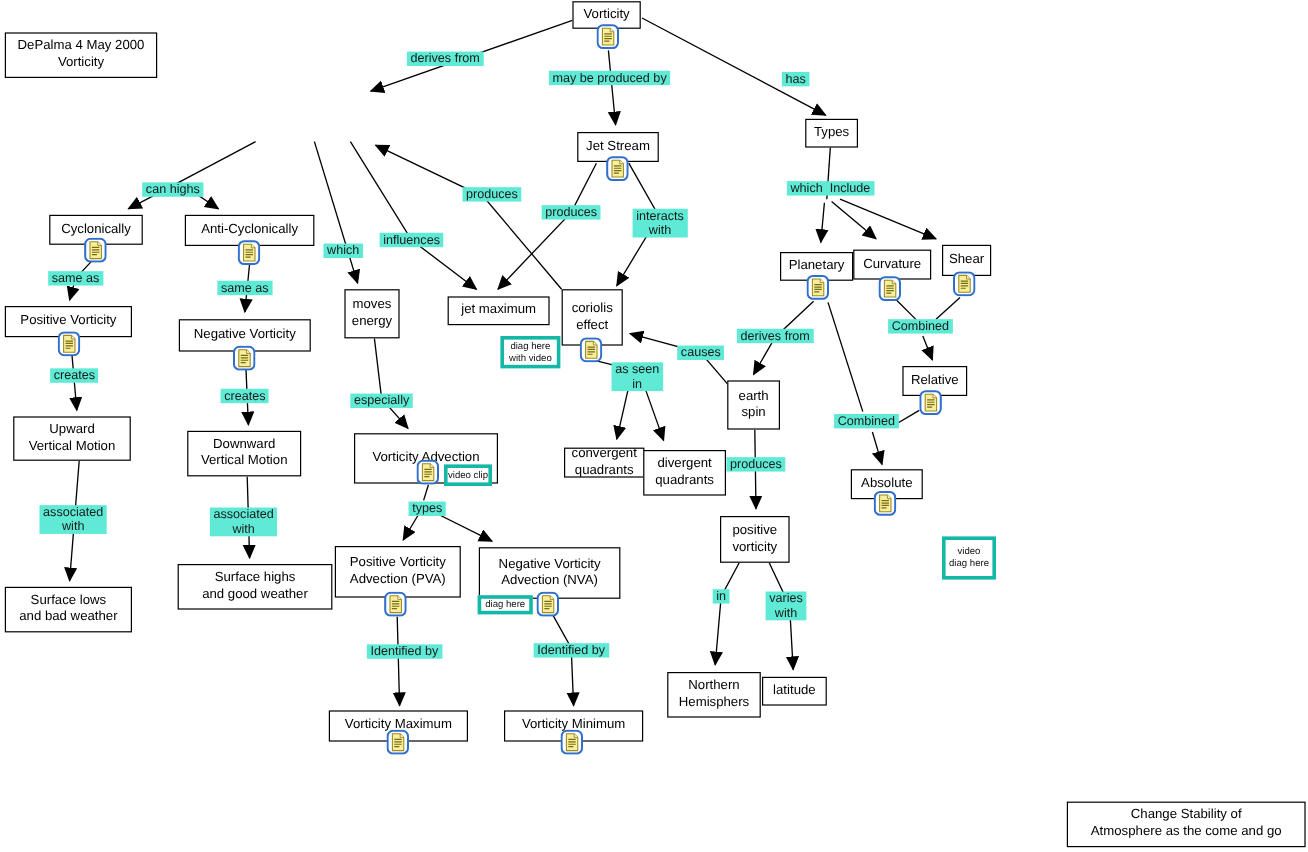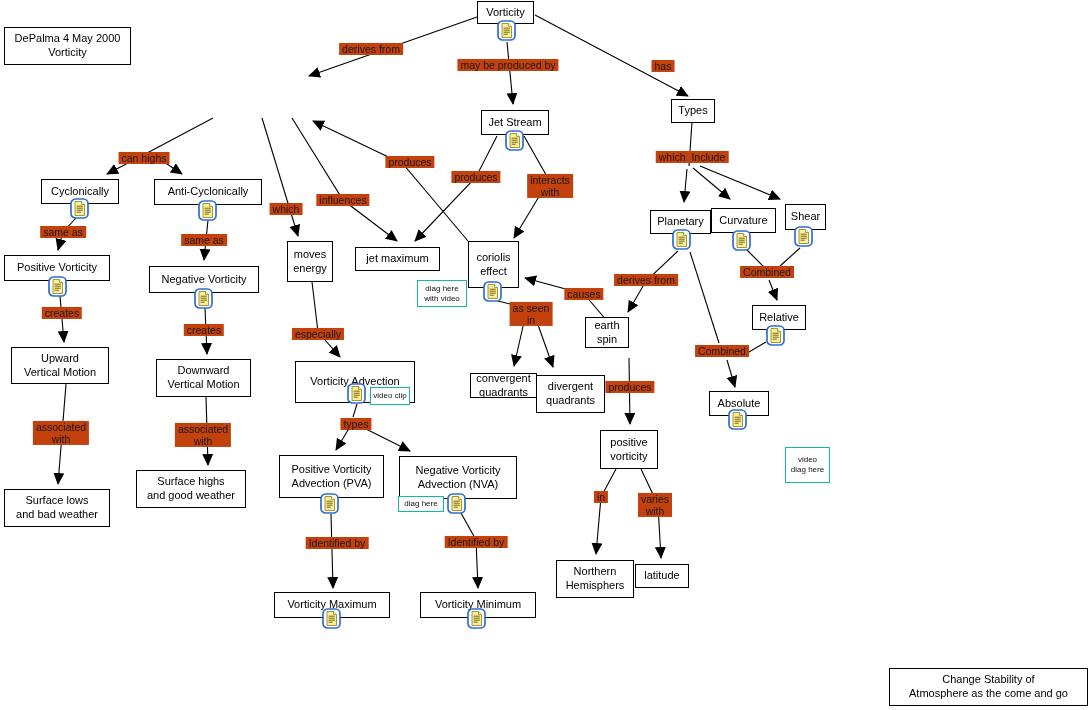--- a/index.html
+++ b/index.html
@@ -5,30 +5,30 @@
   html,body{margin:0;padding:0;background:#ffffff;}
   #canvas{
     position:relative;width:1090px;height:710px;background:#ffffff;
     font-family:"Liberation Sans", sans-serif;color:#000;overflow:hidden;
   }
   #wires{position:absolute;left:0;top:0;z-index:0;}
   #wires polyline{fill:none;stroke:#000;stroke-width:1.1;}
   #wires polyline.a{marker-end:url(#arw);}
   .edge-label{
     position:absolute;z-index:1;transform:translate(-50%,-50%);
-    background:#c2410c;padding:0 3px;font-size:10.5px;line-height:1.15;
+    background:#5eead4;padding:0 3px;font-size:10.5px;line-height:1.15;
     text-align:center;white-space:pre;color:#1a1a1a;
   }
   .node{
     position:absolute;z-index:2;background:#fff;border:1.5px solid #000;
     display:flex;align-items:center;justify-content:center;text-align:center;
     font-size:11px;line-height:1.25;white-space:pre-line;box-sizing:border-box;
   }
   .annot{
-    position:absolute;z-index:4;background:#fff;border:1px solid #14b8a6;
+    position:absolute;z-index:4;background:#fff;border:3px solid #14b8a6;
     display:flex;align-items:center;justify-content:center;text-align:center;
     font-size:8px;line-height:1.2;white-space:pre-line;box-sizing:border-box;color:#111;
   }
   .doc-icon{
     position:absolute;z-index:5;width:19px;height:21px;display:block;cursor:pointer;
   }
   .doc-icon svg{display:block;}
 </style>
 </head>
 <body>
@@ -122,48 +122,48 @@
 Vorticity</div>
   <div class="node" style="left:477px;top:1px;width:57px;height:23px">Vorticity</div>
   <div class="node" style="left:481px;top:110px;width:68px;height:25px">Jet Stream</div>
   <div class="node" style="left:671px;top:99px;width:44px;height:24px">Types</div>
   <div class="node" style="left:41px;top:179px;width:78px;height:25px">Cyclonically</div>
   <div class="node" style="left:154px;top:179px;width:108px;height:26px">Anti-Cyclonically</div>
   <div class="node" style="left:4px;top:255px;width:106px;height:26px">Positive Vorticity</div>
   <div class="node" style="left:149px;top:266px;width:110px;height:27px">Negative Vorticity</div>
   <div class="node" style="left:287px;top:241px;width:46px;height:41px">moves
 energy</div>
-  <div class="node" style="left:355px;top:247px;width:85px;height:24px">jet maximum</div>
+  <div class="node" style="left:373px;top:247px;width:85px;height:24px">jet maximum</div>
   <div class="node" style="left:468px;top:241px;width:51px;height:47px">coriolis
 effect</div>
   <div class="node" style="left:650px;top:210px;width:61px;height:24px">Planetary</div>
   <div class="node" style="left:711px;top:208px;width:65px;height:25px">Curvature</div>
   <div class="node" style="left:785px;top:204px;width:41px;height:26px">Shear</div>
-  <div class="node" style="left:585px;top:317px;width:44px;height:31px">earth
+  <div class="node" style="left:606px;top:317px;width:44px;height:41px">earth
 spin</div>
   <div class="node" style="left:752px;top:305px;width:54px;height:25px">Relative</div>
   <div class="node" style="left:709px;top:391px;width:60px;height:25px">Absolute</div>
   <div class="node" style="left:11px;top:347px;width:98px;height:37px">Upward
 Vertical Motion</div>
   <div class="node" style="left:156px;top:359px;width:95px;height:38px">Downward
 Vertical Motion</div>
   <div class="node" style="left:295px;top:361px;width:120px;height:42px">Vorticity Advection</div>
   <div class="node" style="left:470px;top:373px;width:67px;height:25px">convergent
 quadrants</div>
   <div class="node" style="left:536px;top:375px;width:69px;height:38px;z-index:3">divergent
 quadrants</div>
   <div class="node" style="left:600px;top:430px;width:58px;height:39px">positive
 vorticity</div>
   <div class="node" style="left:279px;top:455px;width:105px;height:43px">Positive Vorticity
 Advection (PVA)</div>
   <div class="node" style="left:399px;top:456px;width:118px;height:43px">Negative Vorticity
 Advection (NVA)</div>
   <div class="node" style="left:4px;top:489px;width:106px;height:38px">Surface lows
 and bad weather</div>
-  <div class="node" style="left:136px;top:470px;width:110px;height:38px">Surface highs
+  <div class="node" style="left:148px;top:470px;width:129px;height:38px">Surface highs
 and good weather</div>
   <div class="node" style="left:556px;top:560px;width:78px;height:38px">Northern
 Hemisphers</div>
   <div class="node" style="left:635px;top:564px;width:54px;height:24px">latitude</div>
   <div class="node" style="left:274px;top:592px;width:116px;height:26px">Vorticity Maximum</div>
   <div class="node" style="left:420px;top:592px;width:116px;height:26px">Vorticity Minimum</div>
   <div class="node" style="left:889px;top:668px;width:199px;height:38px">Change Stability of
 Atmosphere as the come and go</div>
 
   <div class="annot" style="left:417px;top:280px;width:50px;height:27px">diag here

